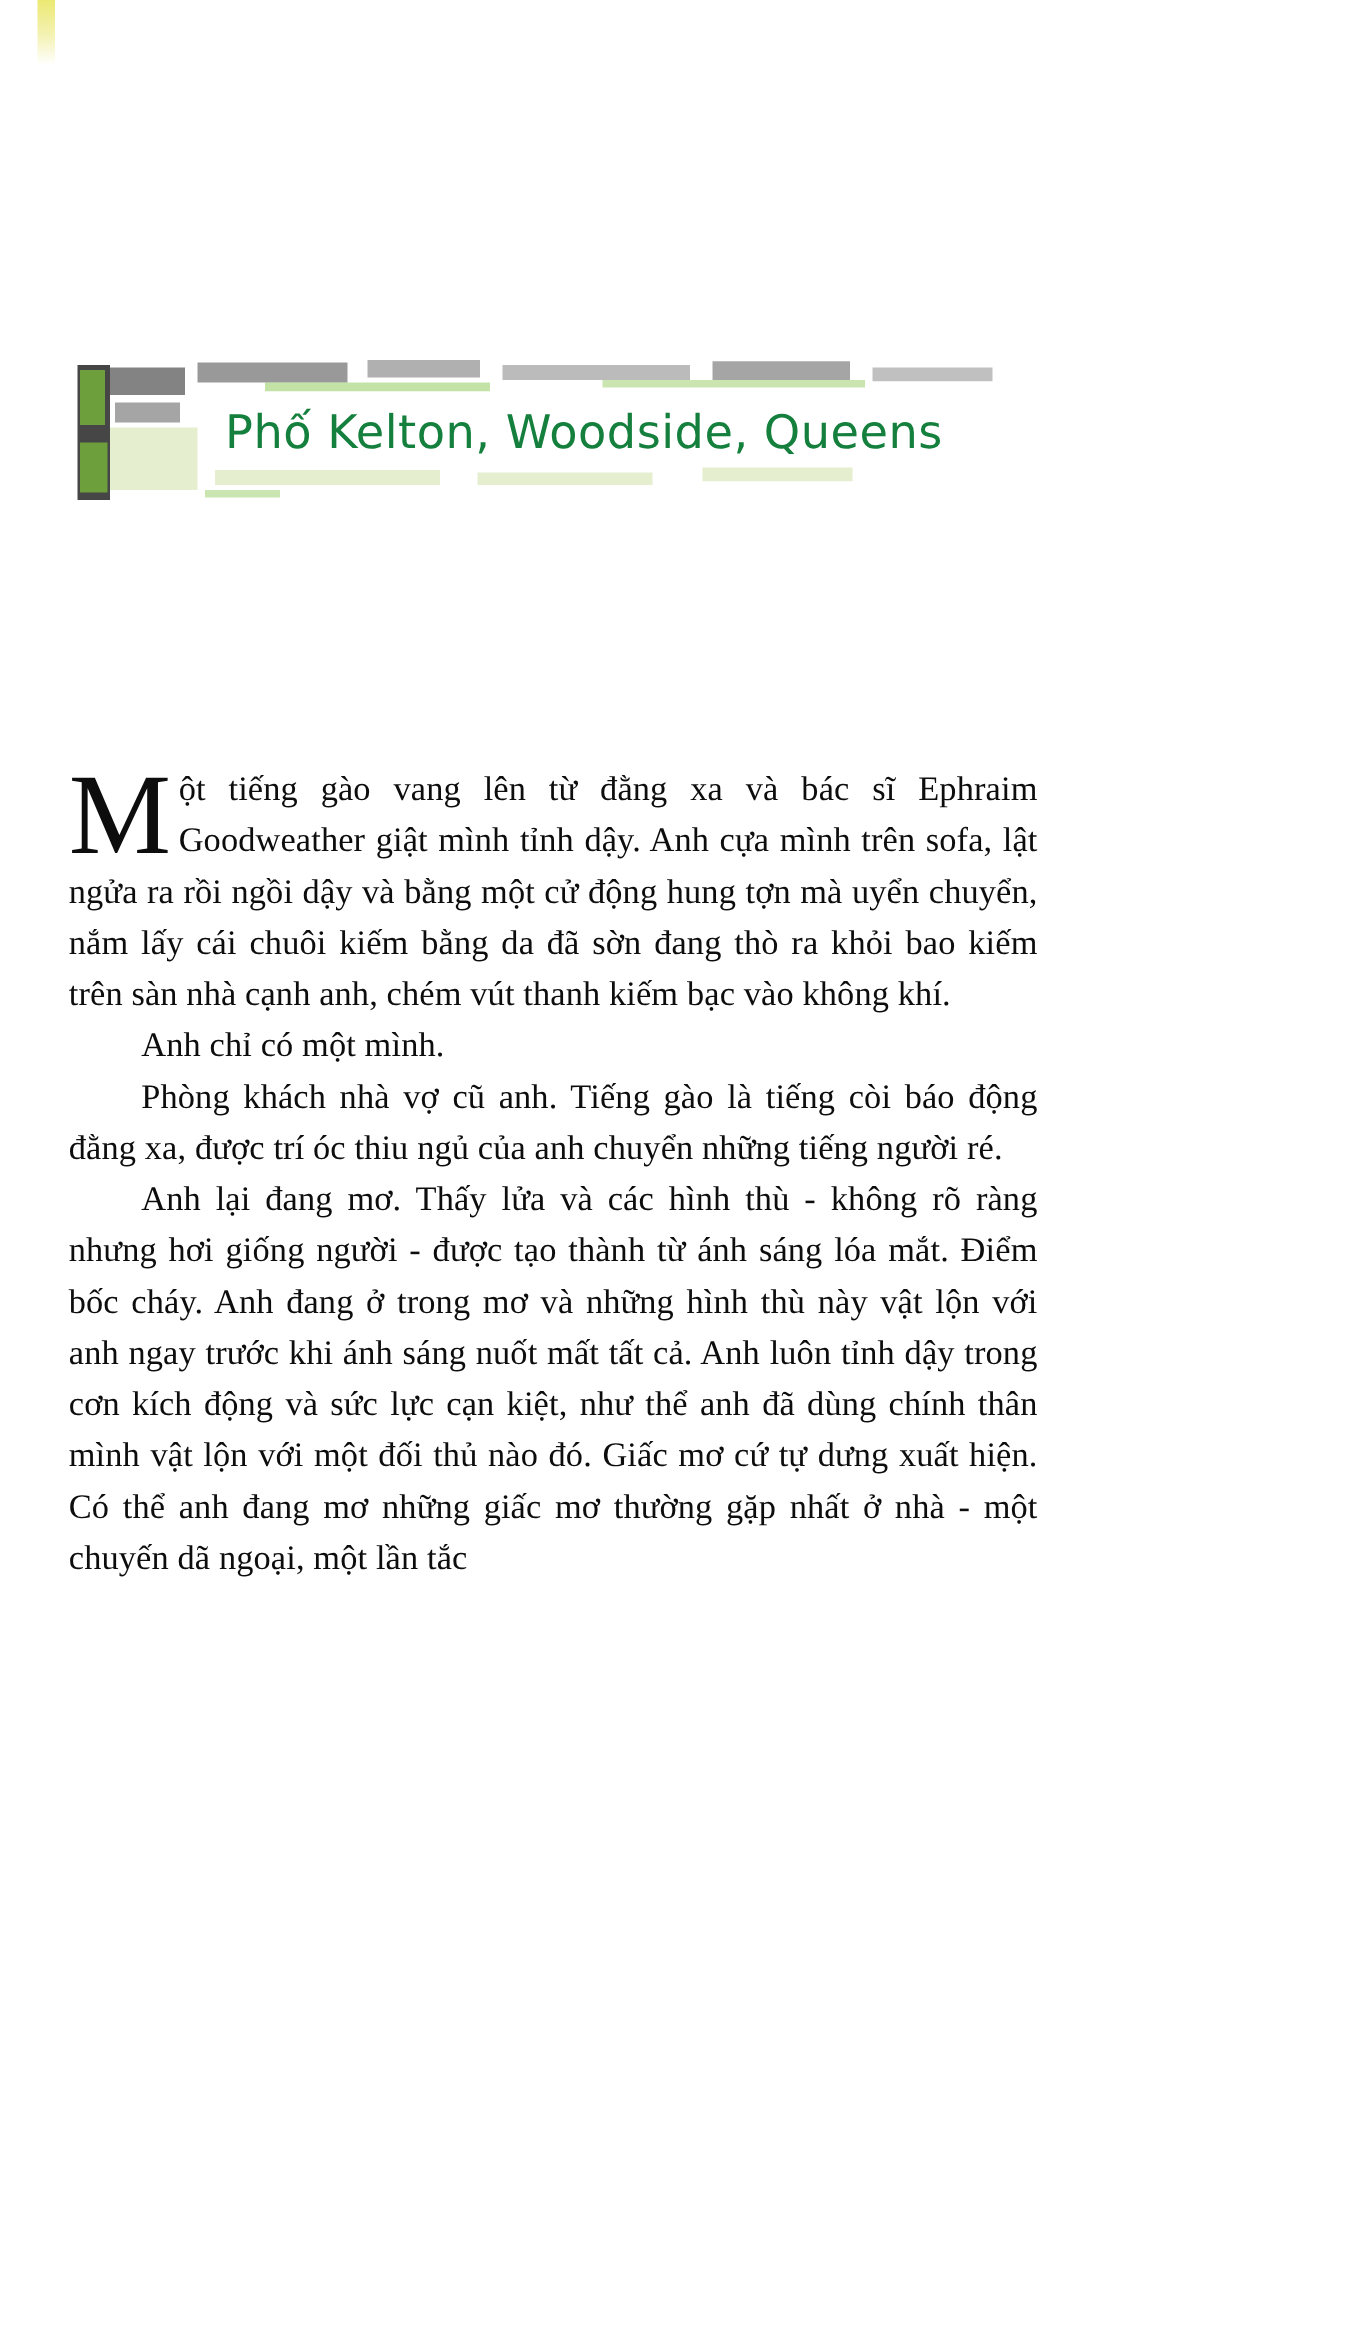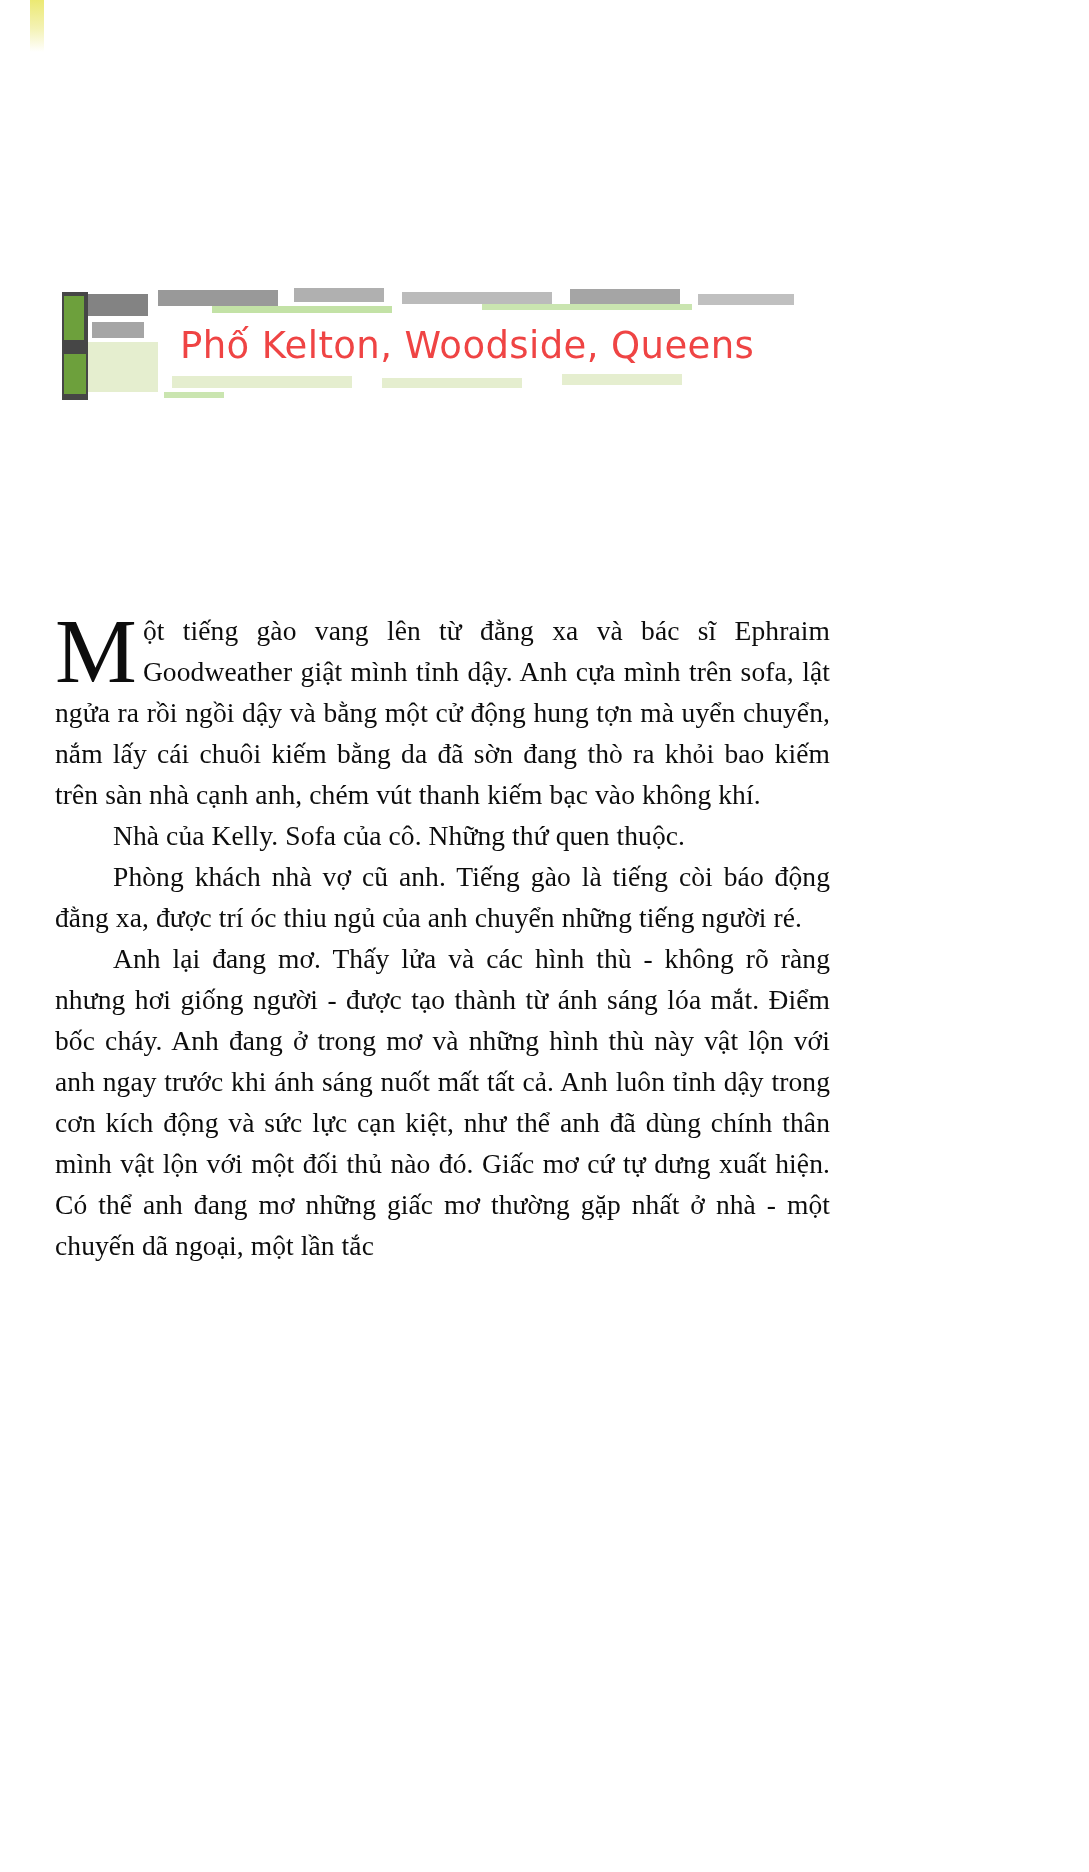--- a/index.html
+++ b/index.html
@@ -60,21 +60,21 @@
     opacity: .55;
   }
 
   .title-text {
     position: absolute;
     left: 118px;
     top: 44px;
     font-family: "DejaVu Sans", sans-serif;
     font-size: 37px;
     letter-spacing: .4px;
-    color: #ef4444;
+    color: #15803d;
     white-space: nowrap;
   }
 
   
   .body-col {
     position: absolute;
     left: 55px;
     top: 610px;
     width: 775px;
   }
@@ -129,16 +129,16 @@
     <div class="pale" style="left:110px; top:96px; width:180px; height:12px;"></div>
     <div class="pale" style="left:320px; top:98px; width:140px; height:10px;"></div>
     <div class="pale" style="left:500px; top:94px; width:120px; height:11px;"></div>
     <div class="grn" style="left:102px; top:112px; width:60px; height:6px; opacity:.4;"></div>
   </div>
   <div class="title-text">Phố Kelton, Woodside, Queens</div>
 </div>
 
 <div class="body-col">
   <p class="first tight-top"><span class="dropcap">M</span><span>ột tiếng gào vang lên từ đằng xa và bác sĩ Ephraim Goodweather giật mình tỉnh dậy. Anh cựa mình trên sofa, lật ngửa ra rồi ngồi dậy và bằng một cử động hung tợn mà uyển chuyển, nắm lấy cái chuôi kiếm bằng da đã sờn đang thò ra khỏi bao kiếm trên sàn nhà cạnh anh, chém vút thanh kiếm bạc vào không khí.</span></p>
-  <p class="indent">Nhà của Kelly. Sofa của cô. Những thứ quen thuộc.</p>
+  <p class="indent">Anh chỉ có một mình.</p>
   <p class="indent">Phòng khách nhà vợ cũ anh. Tiếng gào là tiếng còi báo động đằng xa, được trí óc thiu ngủ của anh chuyển những tiếng người ré.</p>
   <p class="indent">Anh lại đang mơ. Thấy lửa và các hình thù - không rõ ràng nhưng hơi giống người - được tạo thành từ ánh sáng lóa mắt. Điểm bốc cháy. Anh đang ở trong mơ và những hình thù này vật lộn với anh ngay trước khi ánh sáng nuốt mất tất cả. Anh luôn tỉnh dậy trong cơn kích động và sức lực cạn kiệt, như thể anh đã dùng chính thân mình vật lộn với một đối thủ nào đó. Giấc mơ cứ tự dưng xuất hiện. Có thể anh đang mơ những giấc mơ thường gặp nhất ở nhà - một chuyến dã ngoại, một lần tắc</p>
 </div>
 
 </body></html>

